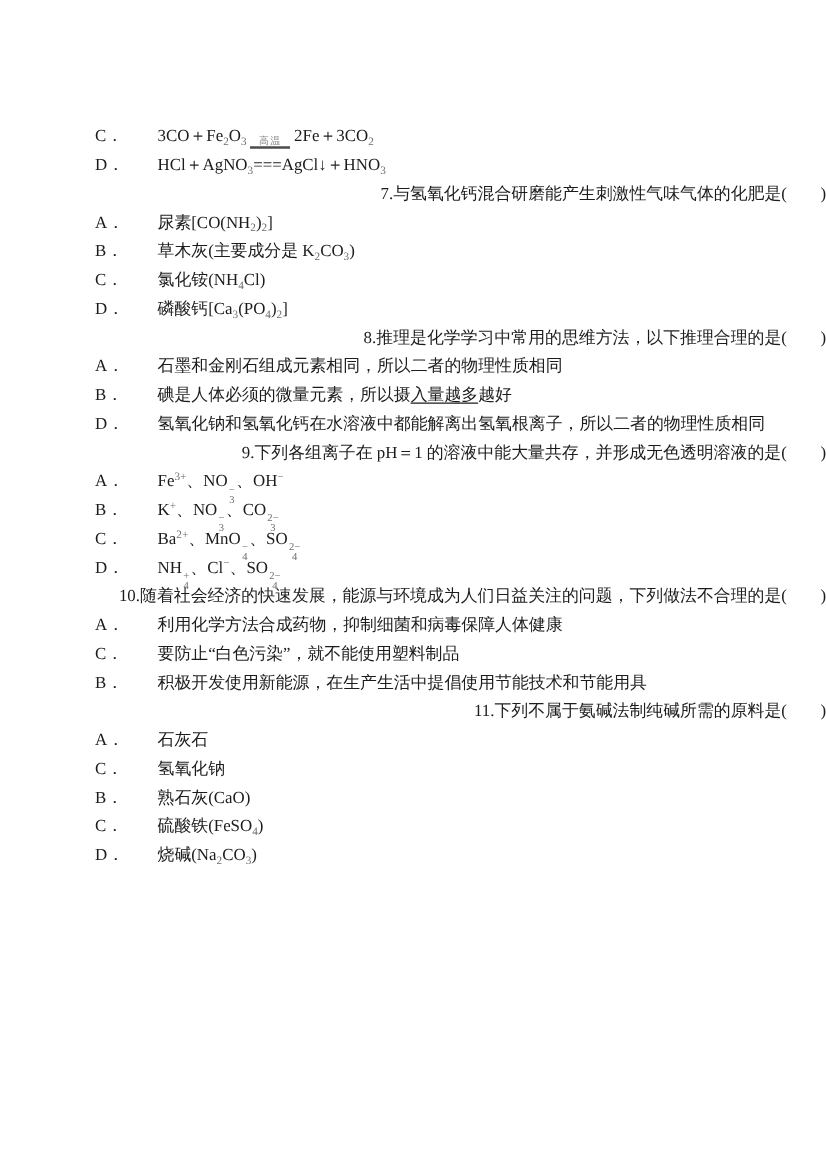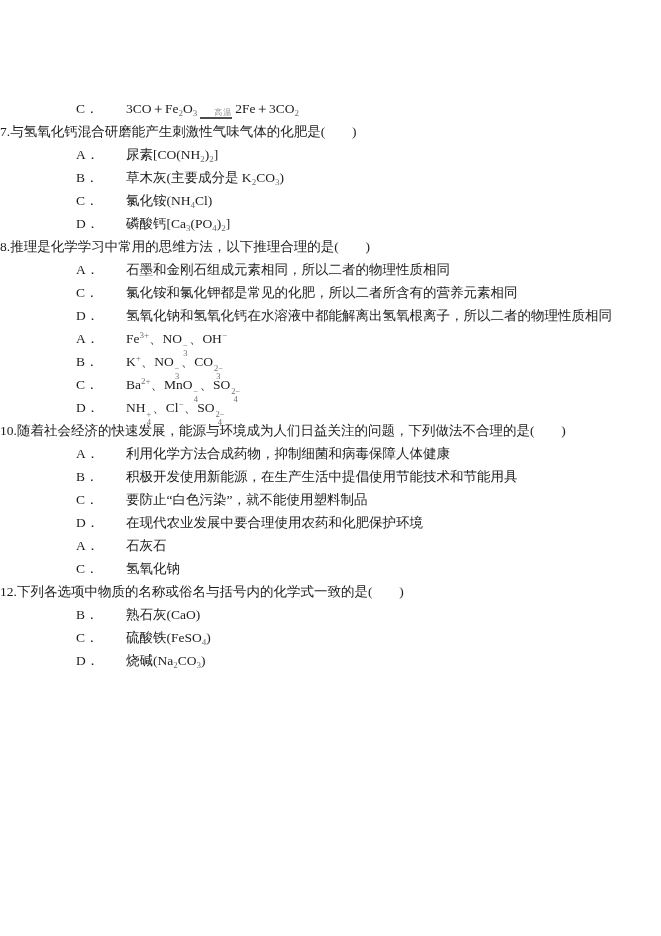--- a/index.html
+++ b/index.html
@@ -23,21 +23,21 @@
     position:absolute;
     top:97px;
     left:0;
     right:0;
   }
   .line{
     height:23px;
     line-height:23px;
     white-space:nowrap;
   }
-  .line.q{}
+  .line.q{text-align:right;}
   .line.opt{padding-left:76px;}
   .opt .lbl{
     display:inline-block;
     width:50px;
   }
   .q .lbl{display:inline;}
   sub,sup{
     font-size:9px;
     color:var(--script);
     line-height:0;
@@ -54,21 +54,21 @@
     color:var(--script);
     margin:0 1px;
   }
   .stk .t{display:block;height:8px;}
   .stk .b{display:block;height:8px;}
   .u{text-decoration:underline;text-underline-offset:2px;}
   .cond{
     display:inline-block;
     vertical-align:-2px;
     margin:0 3px;
-    text-align:right;
+    text-align:center;
   }
   .cond .ctxt{
     display:block;
     font-size:8px;
     line-height:8px;
     color:#8a8a8a;
     letter-spacing:1px;
   }
   .cond .cbar{
     display:block;
@@ -77,29 +77,31 @@
     min-width:32px;
     margin-top:0px;
   }
 </style>
 </head>
 <body>
 
 <div class="page">
   <div class="doc" id="doc">
       <div class="line opt"><span class="lbl">C．</span><span class="txt">3CO＋Fe<sub>2</sub>O<sub>3</sub><span class="cond"><span class="ctxt">高温</span><span class="cbar"></span></span>2Fe＋3CO<sub>2</sub></span></div>
+      <div class="line opt"><span class="lbl">D．</span><span class="txt">HCl＋AgNO<sub>3</sub>===AgCl↓＋HNO<sub>3</sub></span></div>
       <div class="line q"><span class="lbl">7.</span><span class="txt">与氢氧化钙混合研磨能产生刺激性气味气体的化肥是(　　)</span></div>
       <div class="line opt"><span class="lbl">A．</span><span class="txt">尿素[CO(NH<sub>2</sub>)<sub>2</sub>]</span></div>
       <div class="line opt"><span class="lbl">B．</span><span class="txt">草木灰(主要成分是 K<sub>2</sub>CO<sub>3</sub>)</span></div>
       <div class="line opt"><span class="lbl">C．</span><span class="txt">氯化铵(NH<sub>4</sub>Cl)</span></div>
       <div class="line opt"><span class="lbl">D．</span><span class="txt">磷酸钙[Ca<sub>3</sub>(PO<sub>4</sub>)<sub>2</sub>]</span></div>
       <div class="line q"><span class="lbl">8.</span><span class="txt">推理是化学学习中常用的思维方法，以下推理合理的是(　　)</span></div>
       <div class="line opt"><span class="lbl">A．</span><span class="txt">石墨和金刚石组成元素相同，所以二者的物理性质相同</span></div>
-      <div class="line opt"><span class="lbl">C．</span><span class="txt">氯化铵和氯化钾都是常见的化肥，所以二者所含有的营养元素相同</span></div>
+      <div class="line opt"><span class="lbl">B．</span><span class="txt">碘是人体必须的微量元素，所以摄<span class="u">入量越多</span>越好</span></div>
       <div class="line opt"><span class="lbl">D．</span><span class="txt">氢氧化钠和氢氧化钙在水溶液中都能解离出氢氧根离子，所以二者的物理性质相同</span></div>
+      <div class="line q"><span class="lbl">9.</span><span class="txt">下列各组离子在 pH＝1 的溶液中能大量共存，并形成无色透明溶液的是(　　)</span></div>
       <div class="line opt"><span class="lbl">A．</span><span class="txt">Fe<sup>3+</sup>、NO<span class="stk">
             <span class="t">−</span>
             <span class="b">3</span>
           </span>、OH<sup>−</sup></span></div>
       <div class="line opt"><span class="lbl">B．</span><span class="txt">K<sup>+</sup>、NO<span class="stk">
             <span class="t">−</span>
             <span class="b">3</span>
           </span>、CO<span class="stk">
             <span class="t">2−</span>
             <span class="b">3</span>
@@ -113,23 +115,22 @@
           </span></span></div>
       <div class="line opt"><span class="lbl">D．</span><span class="txt">NH<span class="stk">
             <span class="t">+</span>
             <span class="b">4</span>
           </span>、Cl<sup>−</sup>、SO<span class="stk">
             <span class="t">2−</span>
             <span class="b">4</span>
           </span></span></div>
       <div class="line q"><span class="lbl">10.</span><span class="txt">随着社会经济的快速发展，能源与环境成为人们日益关注的问题，下列做法不合理的是(　　)</span></div>
       <div class="line opt"><span class="lbl">A．</span><span class="txt">利用化学方法合成药物，抑制细菌和病毒保障人体健康</span></div>
+      <div class="line opt"><span class="lbl">C．</span><span class="txt">要防止“白色污染”，就不能使用塑料制品</span></div>
       <div class="line opt"><span class="lbl">B．</span><span class="txt">积极开发使用新能源，在生产生活中提倡使用节能技术和节能用具</span></div>
-      <div class="line opt"><span class="lbl">C．</span><span class="txt">要防止“白色污染”，就不能使用塑料制品</span></div>
-      <div class="line opt"><span class="lbl">D．</span><span class="txt">在现代农业发展中要合理使用农药和化肥保护环境</span></div>
+      <div class="line q"><span class="lbl">11.</span><span class="txt">下列不属于氨碱法制纯碱所需的原料是(　　)</span></div>
       <div class="line opt"><span class="lbl">A．</span><span class="txt">石灰石</span></div>
       <div class="line opt"><span class="lbl">C．</span><span class="txt">氢氧化钠</span></div>
-      <div class="line q"><span class="lbl">12.</span><span class="txt">下列各选项中物质的名称或俗名与括号内的化学式一致的是(　　)</span></div>
       <div class="line opt"><span class="lbl">B．</span><span class="txt">熟石灰(CaO)</span></div>
       <div class="line opt"><span class="lbl">C．</span><span class="txt">硫酸铁(FeSO<sub>4</sub>)</span></div>
       <div class="line opt"><span class="lbl">D．</span><span class="txt">烧碱(Na<sub>2</sub>CO<sub>3</sub>)</span></div>
     </div>
 </div>
 
 </body></html>

